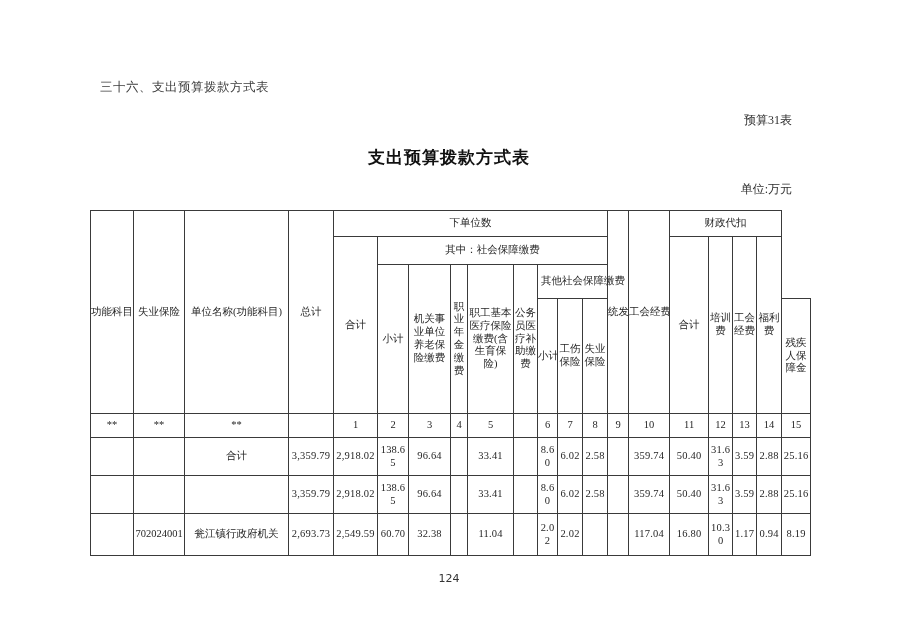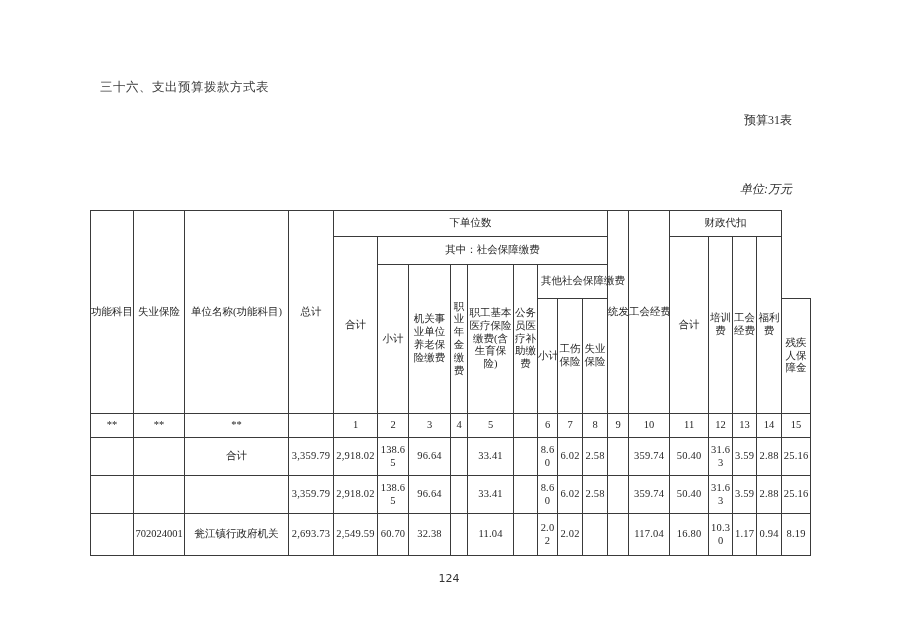--- a/index.html
+++ b/index.html
@@ -14,21 +14,21 @@
   }
   .table-code{
     position:absolute;right:106px;top:112px;font-size:12px;color:#2e2e2e;
     word-spacing:2px;
   }
   .doc-title{
     position:absolute;left:0;top:146px;width:100%;text-align:center;
     font-size:17px;font-weight:700;color:#111;letter-spacing:1px;
   }
   .unit-note{
-    position:absolute;right:106px;top:181px;font-size:12px;color:#2e2e2e;font-style:italic;
+    position:absolute;right:106px;top:181px;font-size:12px;color:#2e2e2e;
   }
   .page-number{
     position:absolute;left:0;top:572px;width:100%;text-align:center;
     font-size:11px;color:#333;
     font-family:"DejaVu Sans","Liberation Sans",sans-serif;
   }
   table.budget{
     position:absolute;left:90px;top:210px;width:720px;
     border-collapse:collapse;table-layout:fixed;
   }
@@ -59,20 +59,21 @@
   .bottomish{vertical-align:bottom;padding-bottom:5px;}
   .nowrap{white-space:nowrap;}
 </style>
 </head>
 <body>
 
 <div class="page">
 
   <div class="section-heading">三十六、支出预算拨款方式表</div>
   <div class="table-code">预算31表</div>
+  <div class="doc-title">支出预算拨款方式表</div>
   <div class="unit-note">单位:万元</div>
 
   <table class="budget">
     <colgroup>
       <col style="width:43px">
         <col style="width:51px">
         <col style="width:104px">
       <col style="width:45px">
         <col style="width:44px">
         <col style="width:31px">

